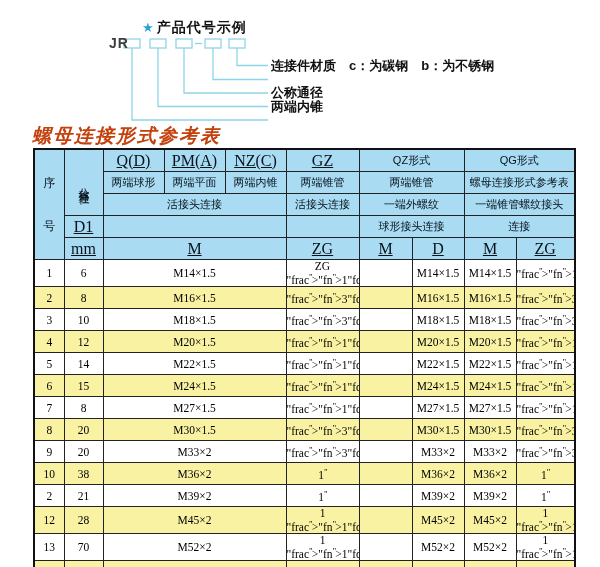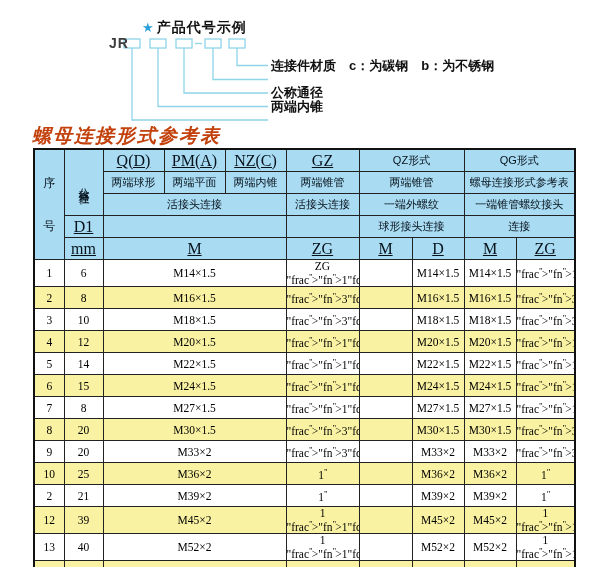--- a/index.html
+++ b/index.html
@@ -221,51 +221,51 @@
         <td>20</td>
         <td colspan="3">M33×2</td>
         <td><span class="&lt;span">"</span>frac<span class="q">"</span>&gt;<span class="&lt;span">"</span>fn<span class="q">"</span>&gt;3<span class="&lt;span">"</span>fd&gt;4</td>
         <td></td>
         <td>M33×2</td>
         <td>M33×2</td>
         <td><span class="&lt;span">"</span>frac<span class="q">"</span>&gt;<span class="&lt;span">"</span>fn<span class="q">"</span>&gt;3fd&gt;4</td>
       </tr>
       <tr class="band">
         <td>10</td>
-        <td>25</td>
+        <td>38</td>
         <td colspan="3">M36×2</td>
         <td>1<span class="q">"</span></td>
         <td></td>
         <td>M36×2</td>
         <td>M36×2</td>
         <td>1<span class="q">"</span></td>
       </tr>
       <tr>
         <td>2</td>
         <td>21</td>
         <td colspan="3">M39×2</td>
         <td>1<span class="q">"</span></td>
         <td></td>
         <td>M39×2</td>
         <td>M39×2</td>
         <td>1<span class="q">"</span></td>
       </tr>
       <tr class="band">
         <td>12</td>
-        <td>39</td>
+        <td>28</td>
         <td colspan="3">M45×2</td>
         <td>1 <span class="&lt;span">"</span>frac<span class="q">"</span>&gt;<span class="&lt;span">"</span>fn<span class="q">"</span>&gt;1<span class="&lt;span">"</span>fd&gt;4</td>
         <td></td>
         <td>M45×2</td>
         <td>M45×2</td>
         <td>1 <span class="&lt;span">"</span>frac<span class="q">"</span>&gt;<span class="&lt;span">"</span>fn<span class="q">"</span>&gt;1fd&gt;4</td>
       </tr>
       <tr>
         <td>13</td>
-        <td>40</td>
+        <td>70</td>
         <td colspan="3">M52×2</td>
         <td>1 <span class="&lt;span">"</span>frac<span class="q">"</span>&gt;<span class="&lt;span">"</span>fn<span class="q">"</span>&gt;1<span class="&lt;span">"</span>fd&gt;2</td>
         <td></td>
         <td>M52×2</td>
         <td>M52×2</td>
         <td>1 <span class="&lt;span">"</span>frac<span class="q">"</span>&gt;<span class="&lt;span">"</span>fn<span class="q">"</span>&gt;1fd&gt;2</td>
       </tr>
       <tr class="band">
         <td>14</td>
         <td>50</td>

